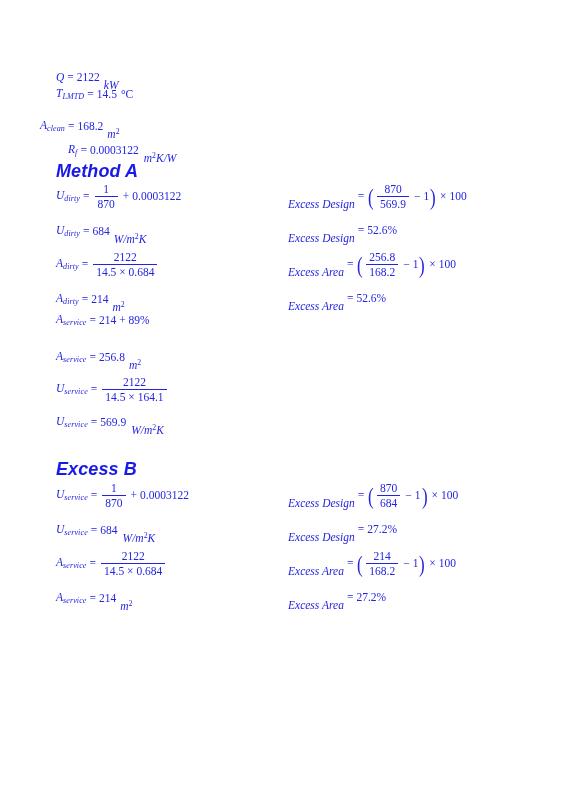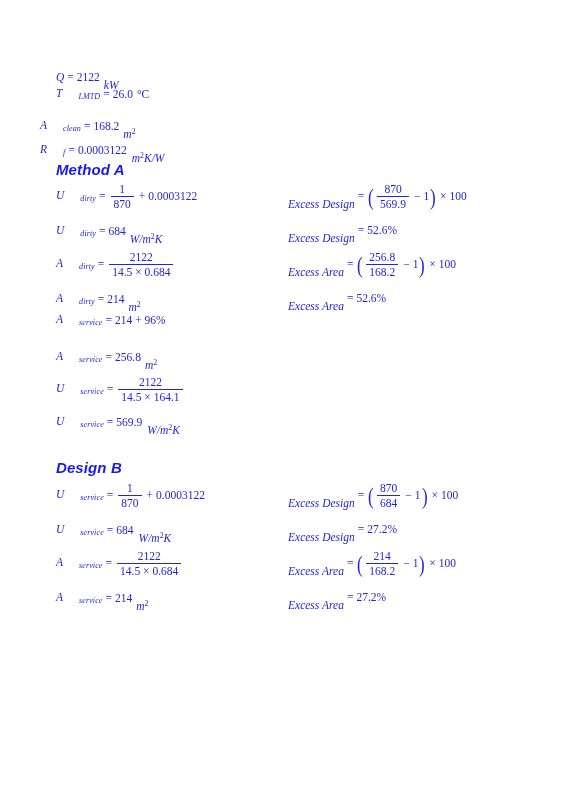--- a/index.html
+++ b/index.html
@@ -33,21 +33,20 @@
   }
   .eq .num { font-style: normal; }
   .eq .op  { font-style: normal; padding: 0 3px; }
   .eq .var { font-style: italic; }
   .eq .txt { font-style: italic; margin-top: 16px; }
 
   sub {
     font-size: 0.70em;
     vertical-align: -0.28em;
     letter-spacing: 0.1px;
-    margin-left: 16px;
   }
   sup {
     font-size: 0.68em;
     font-style: normal;
     vertical-align: 0.55em;
   }
 
   
   .frac {
     display: inline-flex;
@@ -89,55 +88,55 @@
     display: inline-block;
   }
 
   
   .heading {
     position: absolute;
     color: #1a1ae8;
     font-family: "Liberation Sans", "DejaVu Sans", sans-serif;
     font-weight: bold;
     font-style: italic;
-    font-size: 15px;
+    font-size: 18px;
     letter-spacing: 0.1px;
     white-space: nowrap;
   }
 </style>
 </head>
 <body>
 
 <div class="page">
 
   <div class="eq" style="left:56px; top:64px;">
     <span class="var">Q</span>
     <span class="op">=</span>
     <span class="num">2122</span>
     <span style="width:4px"></span>
     <span class="txt">kW</span>
   </div>
 
   <div class="eq" style="left:56px; top:88px;">
     <span class="var"><span>T</span><sub>LMTD</sub></span>
     <span class="op">=</span>
-    <span class="num">26.0</span>
+    <span class="num">14.5</span>
     <span style="width:4px"></span>
     <span class="num">°C</span>
   </div>
 
   <div class="eq" style="left:40px; top:112px;">
     <span class="var"><span>A</span><sub>clean</sub></span>
     <span class="op">=</span>
     <span class="num">168.2</span>
     <span style="width:4px"></span>
     <span class="txt"><span>m</span><sup>2</sup></span>
   </div>
 
-  <div class="eq" style="left:40px; top:136px;">
+  <div class="eq" style="left:68px; top:136px;">
     <span class="var"><span>R</span><sub>f</sub></span>
     <span class="op">=</span>
     <span class="num">0.0003122</span>
     <span style="width:5px"></span>
     <span class="txt"><span>m</span><sup>2</sup><span>K/W</span></span>
   </div>
 
   <div class="heading" style="left:56px; top:161px;">Method A</div>
 
   <div class="eq" style="left:56px; top:183px;">
@@ -174,21 +173,21 @@
     <span class="var"><span>A</span><sub>dirty</sub></span>
     <span class="op">=</span>
     <span class="num">214</span>
     <span style="width:4px"></span>
     <span class="txt"><span>m</span><sup>2</sup></span>
   </div>
 
   <div class="eq" style="left:56px; top:314px;">
     <span class="var"><span>A</span><sub>service</sub></span>
     <span class="op">=</span>
-    <span class="num">214 + 96%</span>
+    <span class="num">214 + 89%</span>
   </div>
 
   <div class="eq" style="left:56px; top:343px;">
     <span class="var"><span>A</span><sub>service</sub></span>
     <span class="op">=</span>
     <span class="num">256.8</span>
     <span style="width:4px"></span>
     <span class="txt"><span>m</span><sup>2</sup></span>
   </div>
 
@@ -251,21 +250,21 @@
     <span class="op">×</span>
     <span class="num">100</span>
   </div>
 
   <div class="eq" style="left:288px; top:285px;">
     <span class="txt">Excess Area</span>
     <span class="op">=</span>
     <span class="num">52.6%</span>
   </div>
 
-  <div class="heading" style="left:56px; top:459px;">Design B</div>
+  <div class="heading" style="left:56px; top:459px;">Excess B</div>
 
   <div class="eq" style="left:56px; top:482px;">
     <span class="var"><span>U</span><sub>service</sub></span>
     <span class="op">=</span>
     <span class="frac">
       <span class="f-num">1</span>
       <span class="f-bar"></span>
       <span class="f-den">870</span>
     </span>
     <span class="op">+</span>

